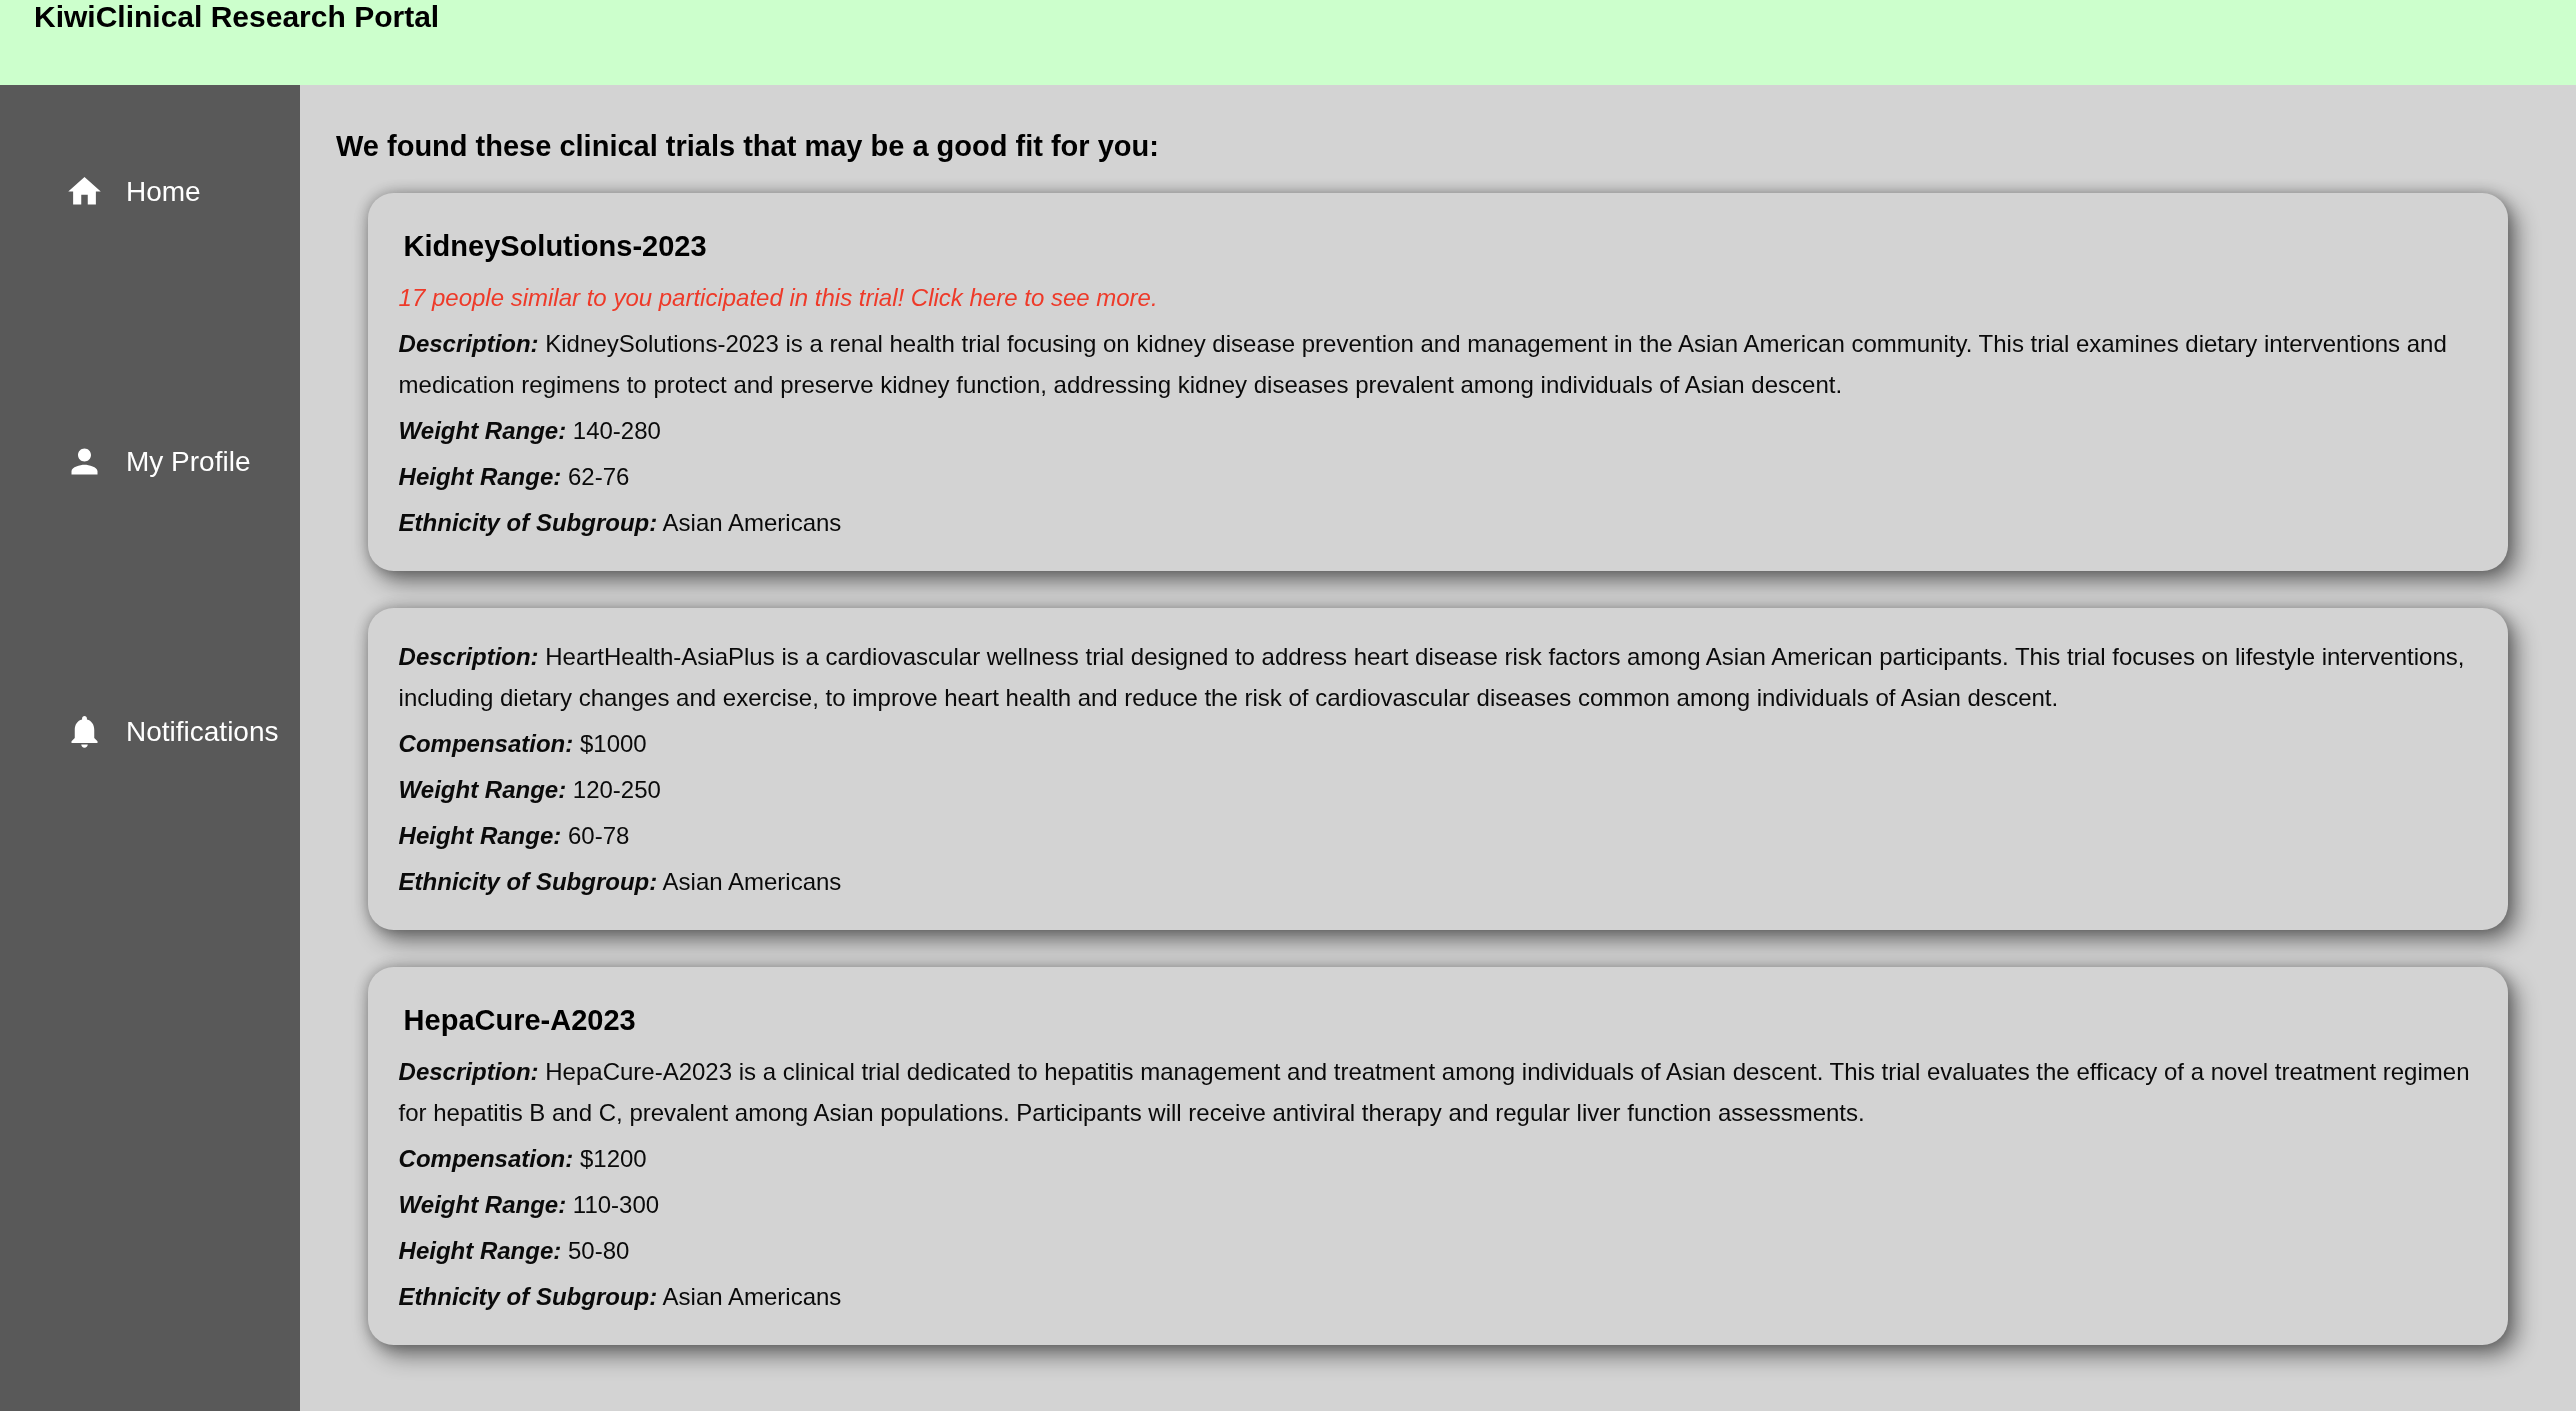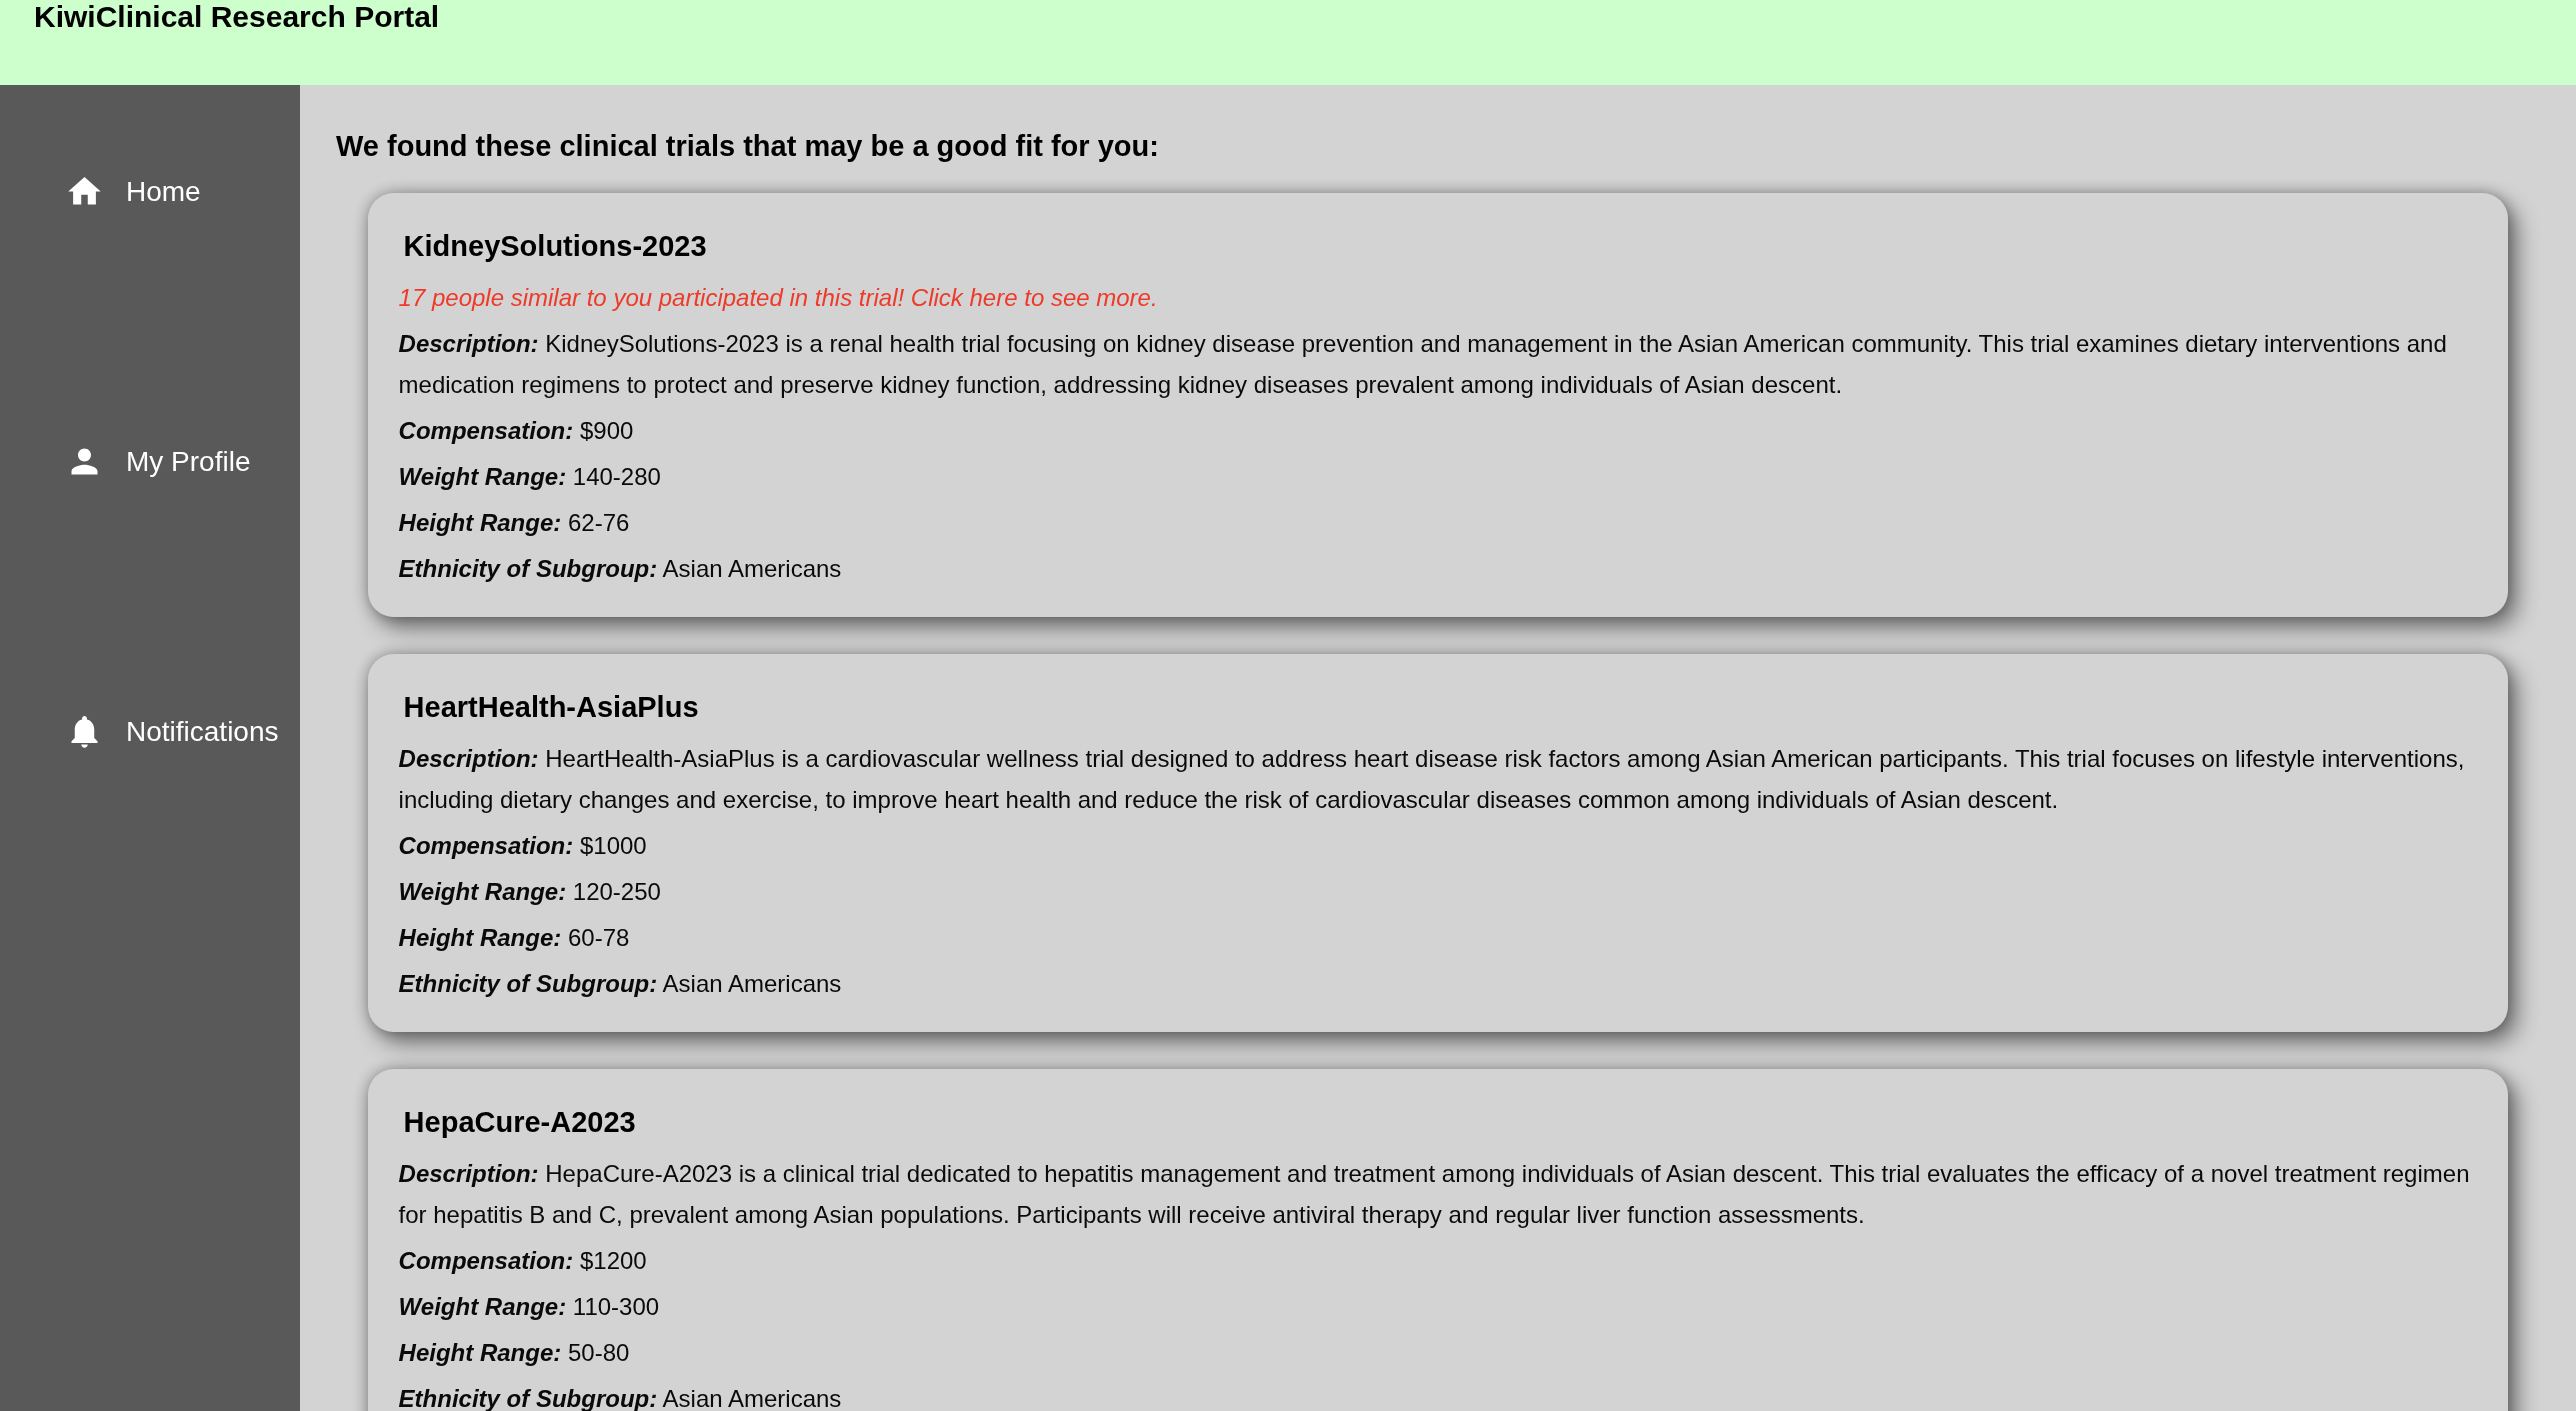--- a/index.html
+++ b/index.html
@@ -119,28 +119,26 @@
     </div>
   </nav>
 
   <main class="main">
     <h1 class="results-heading">We found these clinical trials that may be a good fit for you:</h1>
 
     <section class="trial-card">
       <h2>KidneySolutions-2023</h2>
       <p class="similar-notice">17 people similar to you participated in this trial! Click here to see more.</p>
       <p><span class="field-label">Description:</span> <span>KidneySolutions-2023 is a renal health trial focusing on kidney disease prevention and management in the Asian American community. This trial examines dietary interventions and medication regimens to protect and preserve kidney function, addressing kidney diseases prevalent among individuals of Asian descent.</span></p>
-      <p><span class="field-label">Compensation:</span> <span>$900</span></p>
       <p><span class="field-label">Weight Range:</span> <span>140-280</span></p>
       <p><span class="field-label">Height Range:</span> <span>62-76</span></p>
       <p><span class="field-label">Ethnicity of Subgroup:</span> <span>Asian Americans</span></p>
     </section>
 
     <section class="trial-card">
-      <h2>HeartHealth-AsiaPlus</h2>
       <p><span class="field-label">Description:</span> <span>HeartHealth-AsiaPlus is a cardiovascular wellness trial designed to address heart disease risk factors among Asian American participants. This trial focuses on lifestyle interventions, including dietary changes and exercise, to improve heart health and reduce the risk of cardiovascular diseases common among individuals of Asian descent.</span></p>
       <p><span class="field-label">Compensation:</span> <span>$1000</span></p>
       <p><span class="field-label">Weight Range:</span> <span>120-250</span></p>
       <p><span class="field-label">Height Range:</span> <span>60-78</span></p>
       <p><span class="field-label">Ethnicity of Subgroup:</span> <span>Asian Americans</span></p>
     </section>
 
     <section class="trial-card">
       <h2>HepaCure-A2023</h2>
       <p><span class="field-label">Description:</span> <span>HepaCure-A2023 is a clinical trial dedicated to hepatitis management and treatment among individuals of Asian descent. This trial evaluates the efficacy of a novel treatment regimen for hepatitis B and C, prevalent among Asian populations. Participants will receive antiviral therapy and regular liver function assessments.</span></p>

